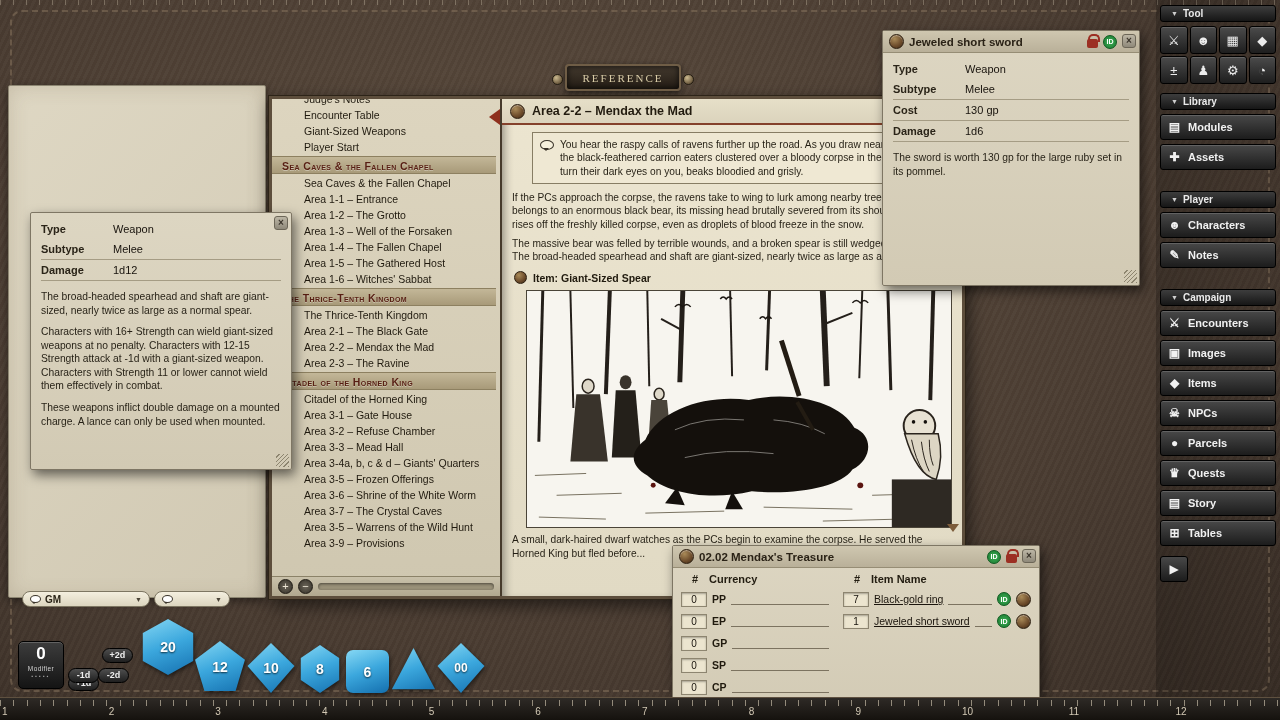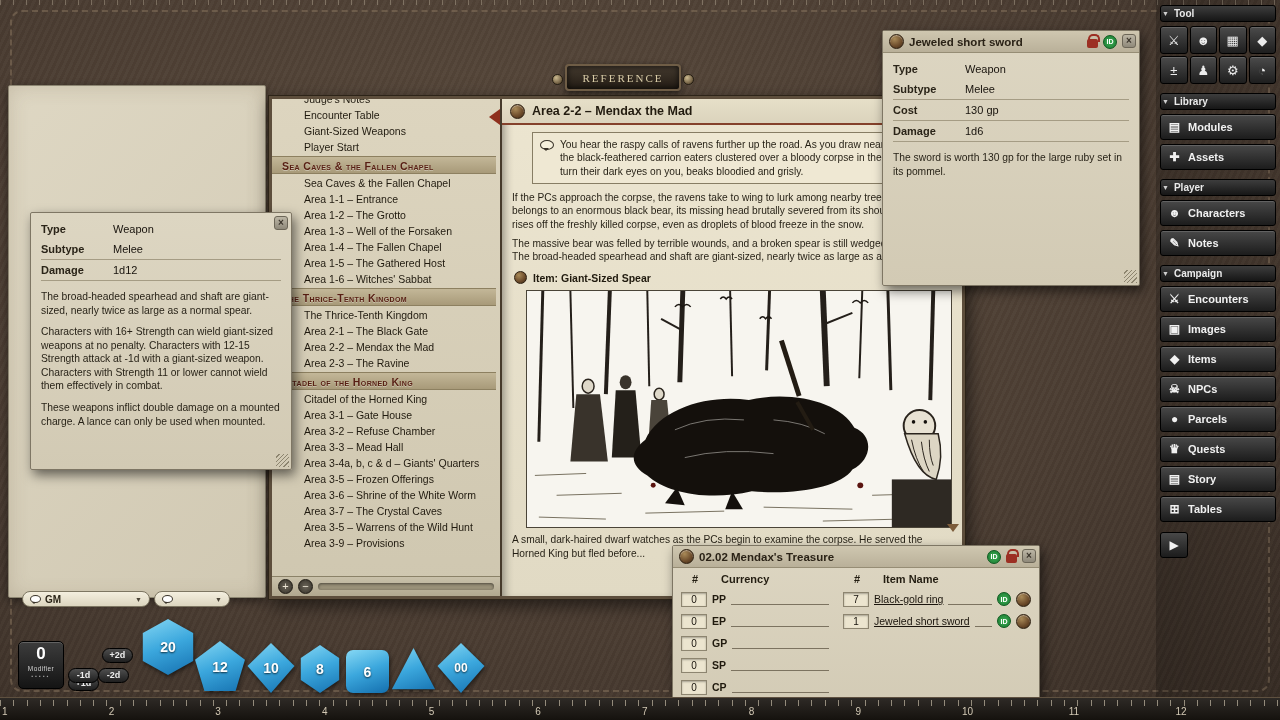--- a/index.html
+++ b/index.html
@@ -61,35 +61,35 @@
 .pgdn{position:absolute;right:3px;bottom:58px;width:0;height:0;border:6px solid transparent;border-top:8px solid #7c5c3b}
 
 .banner{position:absolute;left:565px;top:64px;width:116px;height:27px;background:linear-gradient(#443a2f,#231c14);border:2px solid #6f5d46;border-radius:4px;box-shadow:0 2px 6px rgba(0,0,0,.6),inset 0 0 6px rgba(0,0,0,.8);display:flex;align-items:center;justify-content:center;color:#d8cba7;font-family:"Liberation Serif",serif;font-size:11px;letter-spacing:2px;z-index:5}
 .knob{position:absolute;top:8px;width:11px;height:11px;border-radius:50%;background:radial-gradient(circle at 35% 30%,#cbb98f,#6e5c40 70%,#3a2f1f);border:1px solid #241d12}
 .knob.l{left:-15px}.knob.r{right:-15px}
 
 .twin{left:672px;top:545px;width:368px;height:180px;z-index:6}
 .tcols{display:flex;gap:14px;padding:5px 8px}
 .thead{display:flex;align-items:center;font-weight:bold;font-size:11px;color:#231d11;margin-bottom:3px}
 .th-num{width:28px;text-align:center}
-.th-name{margin-left:12px}
+.th-name{margin-left:0}
 .trow{display:flex;align-items:center;gap:5px;height:22px}
 .numbox{width:26px;height:15px;background:#ece5cf;border:1px solid #8d8570;box-shadow:inset 0 1px 2px rgba(0,0,0,.3);font-size:10px;text-align:center;line-height:13px;color:#17120c}
 .cur-label{font-size:10.5px;font-weight:600;color:#201a0e}
 .fillline{flex:1;border-bottom:1px solid #7c7360;height:11px}
 .tcol.cur{width:148px}
 .tcol.itm{flex:1}
 .item-name{font-size:10.5px;text-decoration:underline;color:#1b150d;cursor:pointer;white-space:nowrap}
 
 .dock{position:absolute;right:0;top:0;width:124px;bottom:23px;padding:5px 4px 0;background:linear-gradient(90deg,rgba(0,0,0,.22),rgba(0,0,0,.05));z-index:20;display:flex;flex-direction:column;gap:4px}
-.shead{display:flex;align-items:center;gap:5px;height:17px;padding:0 1px;background:linear-gradient(#3d3d3d,#161616);border:1px solid #000;border-radius:3px;color:#eaeaea;font-size:10px;font-weight:bold;cursor:pointer}
+.shead{display:flex;align-items:center;gap:5px;height:17px;padding:0 10px;background:linear-gradient(#3d3d3d,#161616);border:1px solid #000;border-radius:3px;color:#eaeaea;font-size:10px;font-weight:bold;cursor:pointer}
 .shead .tri{font-size:7px;color:#cfcfcf}
 .toolgrid{display:grid;grid-template-columns:repeat(4,1fr);gap:2px}
 .toolbtn{height:28px;background:linear-gradient(#4b4b4b,#1e1e1e);border:1px solid #000;border-radius:3px;color:#ececec;font-size:13px;display:flex;align-items:center;justify-content:center;box-shadow:inset 0 1px 0 rgba(255,255,255,.15);cursor:pointer}
-.dock-sections{display:flex;flex-direction:column;gap:4px}
+.dock-sections{display:flex;flex-direction:column;gap:16px}
 .dock-section{display:flex;flex-direction:column;gap:4px;margin-top:5px}
 .dock-items{display:flex;flex-direction:column;gap:4px}
 .sbtn{height:26px;display:flex;align-items:center;gap:6px;padding:0 6px;background:linear-gradient(#484848,#1c1c1c);border:1px solid #000;border-radius:3px;color:#f1f1f1;font-size:11px;font-weight:bold;box-shadow:inset 0 1px 0 rgba(255,255,255,.15);cursor:pointer;white-space:nowrap}
 .sbtn .ic{width:15px;text-align:center;font-size:12px}
 .playbtn{width:28px;height:26px;margin-top:6px;background:linear-gradient(#484848,#1c1c1c);border:1px solid #000;border-radius:3px;color:#f1f1f1;display:flex;align-items:center;justify-content:center;font-size:12px;cursor:pointer}
 
 .spearwin{left:30px;top:212px;width:262px;height:258px;z-index:4}
 .swordwin{left:882px;top:30px;width:258px;height:256px;z-index:5}
 
 .modbox{position:absolute;left:18px;top:641px;width:46px;height:48px;background:linear-gradient(#3c3c3c,#141414);border:1px solid #000;border-radius:5px;color:#fff;display:flex;flex-direction:column;align-items:center;box-shadow:inset 0 1px 0 rgba(255,255,255,.2);z-index:30}

